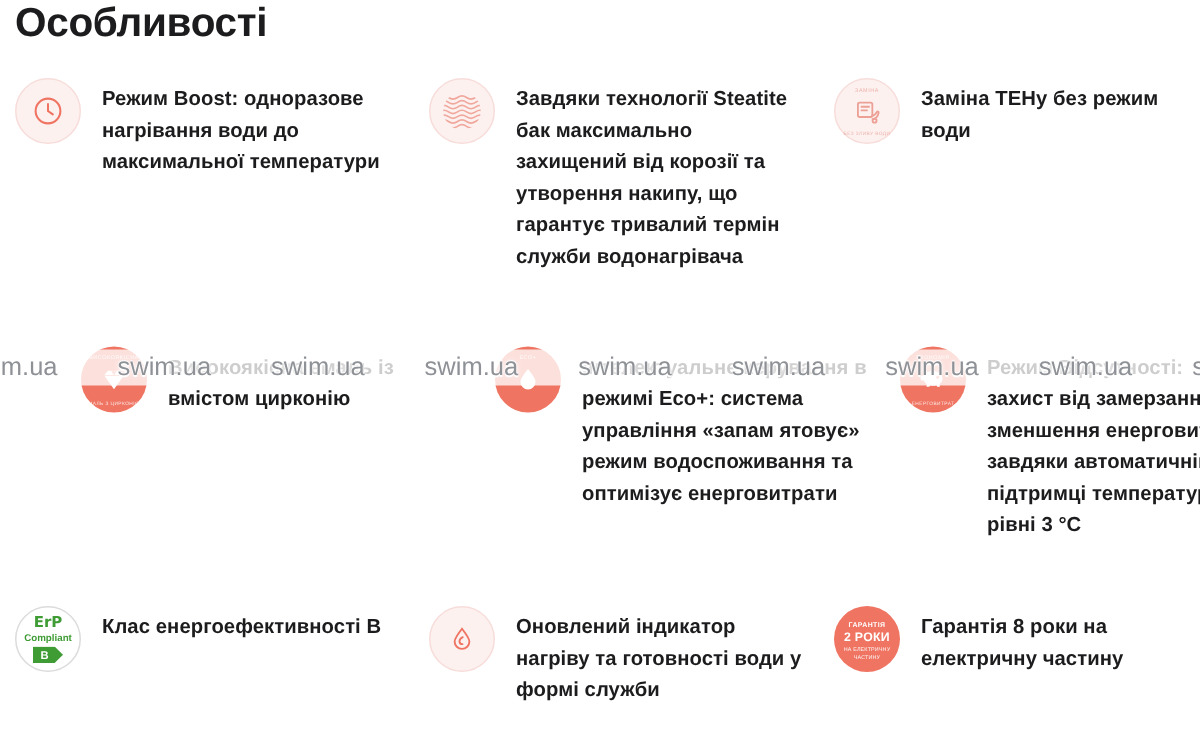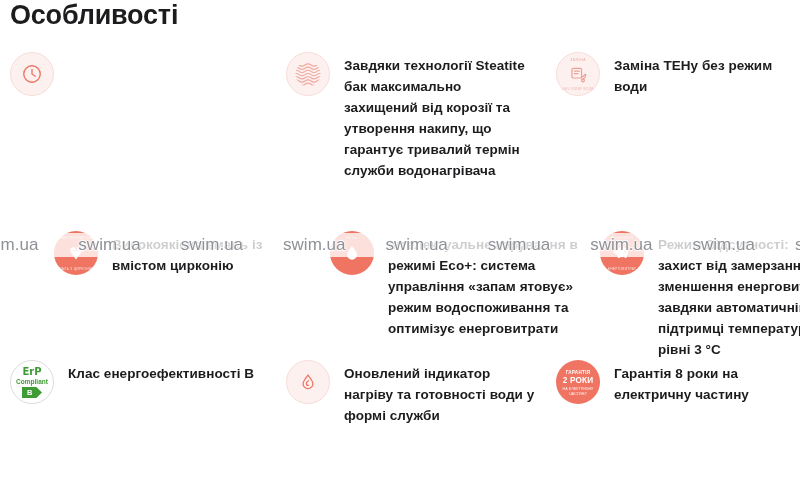--- a/index.html
+++ b/index.html
@@ -251,20 +251,21 @@
 
     <div class="feature col-1">
       <div class="icon-wrap">
         <div class="icon-circle tint">
           <svg width="22" height="22" viewBox="0 0 24 24" fill="none" stroke="#ef7462" stroke-width="1.5">
             <circle cx="12" cy="12" r="9"></circle>
             <path d="M12 7v5l3.5 2.5" stroke-linecap="round"></path>
           </svg>
         </div>
       </div>
+      <div class="feature-text">Режим Boost: одноразове нагрівання води до максимальної температури</div>
     </div>
 
     <div class="feature col-2">
       <div class="icon-wrap">
         <div class="icon-circle tint">
           <svg width="26" height="26" viewBox="0 0 26 26">
             <defs>
               <clipPath id="wclip">
                   <circle cx="13" cy="13" r="12.5"></circle>
                 </clipPath>
@@ -341,21 +342,21 @@
             <circle cx="16.4" cy="11.4" r="1" fill="#ef7462"></circle>
           </svg>
           <div class="arc-label-bottom">ЕНЕРГОВИТРАТ</div>
         </div>
       </div>
       <div class="feature-text">Режим Відсутності: захист від замерзання та зменшення енерговитрат завдяки автоматичній підтримці температури на рівні 3 °C</div>
     </div>
 
   </div>
 
-  <div class="feature-row" style="">
+  <div class="feature-row" style="margin-top:44px;">
 
     <div class="feature col-1">
       <div class="icon-wrap">
         <div class="erp-badge">
           <div class="erp-top">ErP</div>
           <div class="erp-mid">Compliant</div>
           <div class="erp-arrow">B</div>
         </div>
       </div>
       <div class="feature-text">Клас енергоефективності B</div>

